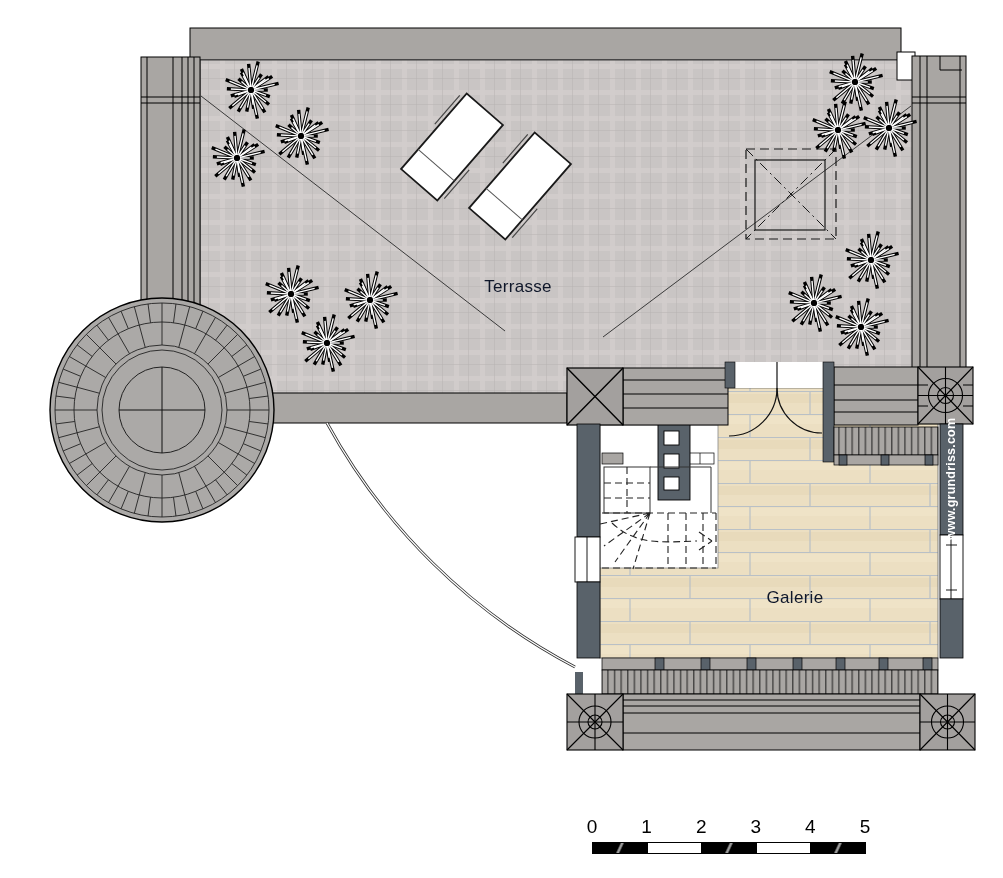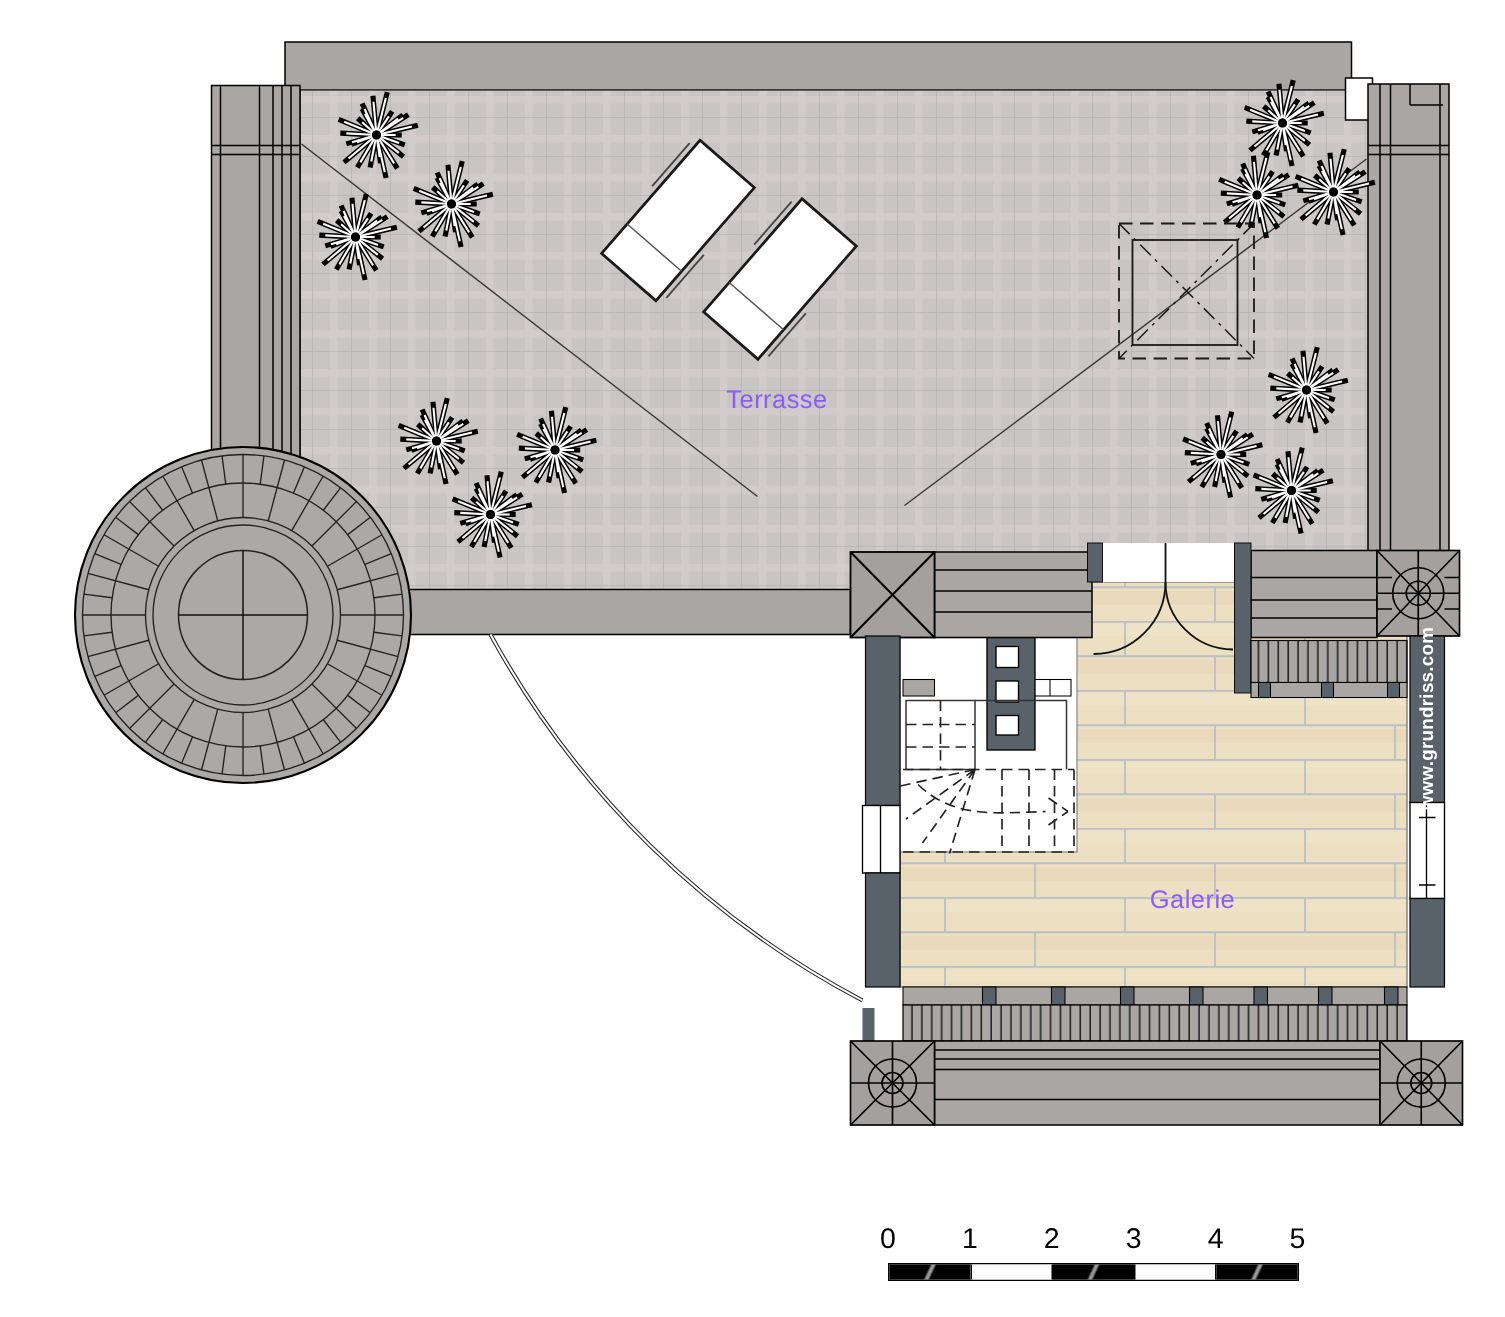--- a/index.html
+++ b/index.html
@@ -1,20 +1,20 @@
 <!DOCTYPE html>
 <html><head>
 <meta charset="utf-8">
 <style>
   html,body{margin:0;padding:0;background:#fff;}
   .canvas{position:relative;width:1003px;height:878px;background:#fff;overflow:hidden;
           font-family:"Liberation Sans", sans-serif;}
   .canvas svg{position:absolute;left:0;top:0;}
-  .room-label{position:absolute;transform:translate(-50%,-50%);font-size:17px;color:#8b5cf6;
-              letter-spacing:.3px;white-space:nowrap;}
+  .room-label{position:absolute;transform:translate(-50%,-50%);font-size:17px;color:#0f172a;
+              letter-spacing:.3px;white-space:nowrap;margin-top:20px;}
   .watermark{position:absolute;transform:translate(-50%,-50%) rotate(-90deg);font-size:12.5px;
              font-weight:600;color:#ffffff;white-space:nowrap;letter-spacing:.2px;}
   .scalebar{position:absolute;left:592px;top:816px;width:274px;height:42px;}
   .scalebar .ticks{position:relative;height:24px;}
   .scalebar .tick{position:absolute;transform:translateX(-50%);font-size:19px;color:#000;top:0;}
   .scalebar .bar{position:relative;margin-top:2px;height:12px;border:1px solid #000;
                  display:flex;box-sizing:border-box;}
   .scalebar .seg{flex:1 1 0;height:100%;}
   .seg.black{background:
       linear-gradient(115deg, transparent 46%, #9a9a9a 49%, #9a9a9a 51%, transparent 54%) ,#000;}
@@ -825,21 +825,21 @@
     </g>
   </g>
 
   <g fill="none">
     <path d="M327,423 A602,602 0 0 0 575,667" stroke="#2f2f2f" stroke-width="2.8"></path>
     <path d="M327,423 A602,602 0 0 0 575,667" stroke="#ffffff" stroke-width="1.3"></path>
   </g>
 </svg>
 
 <div class="room-label" style="left:518px;top:267px;">Terrasse</div>
-<div class="room-label" style="left:795px;top:600px;">Galerie</div>
+<div class="room-label" style="left:795px;top:578px;">Galerie</div>
 <div class="watermark" style="left:951px;top:479px;">www.grundriss.com</div>
 
 <div class="scalebar">
   <div class="ticks" id="scale-ticks">
         <span class="tick" style="left: 0px;">0</span>
         <span class="tick" style="left: 54.6px;">1</span>
         <span class="tick" style="left: 109.2px;">2</span>
         <span class="tick" style="left: 163.8px;">3</span>
         <span class="tick" style="left: 218.4px;">4</span>
         <span class="tick" style="left: 273px;">5</span>

